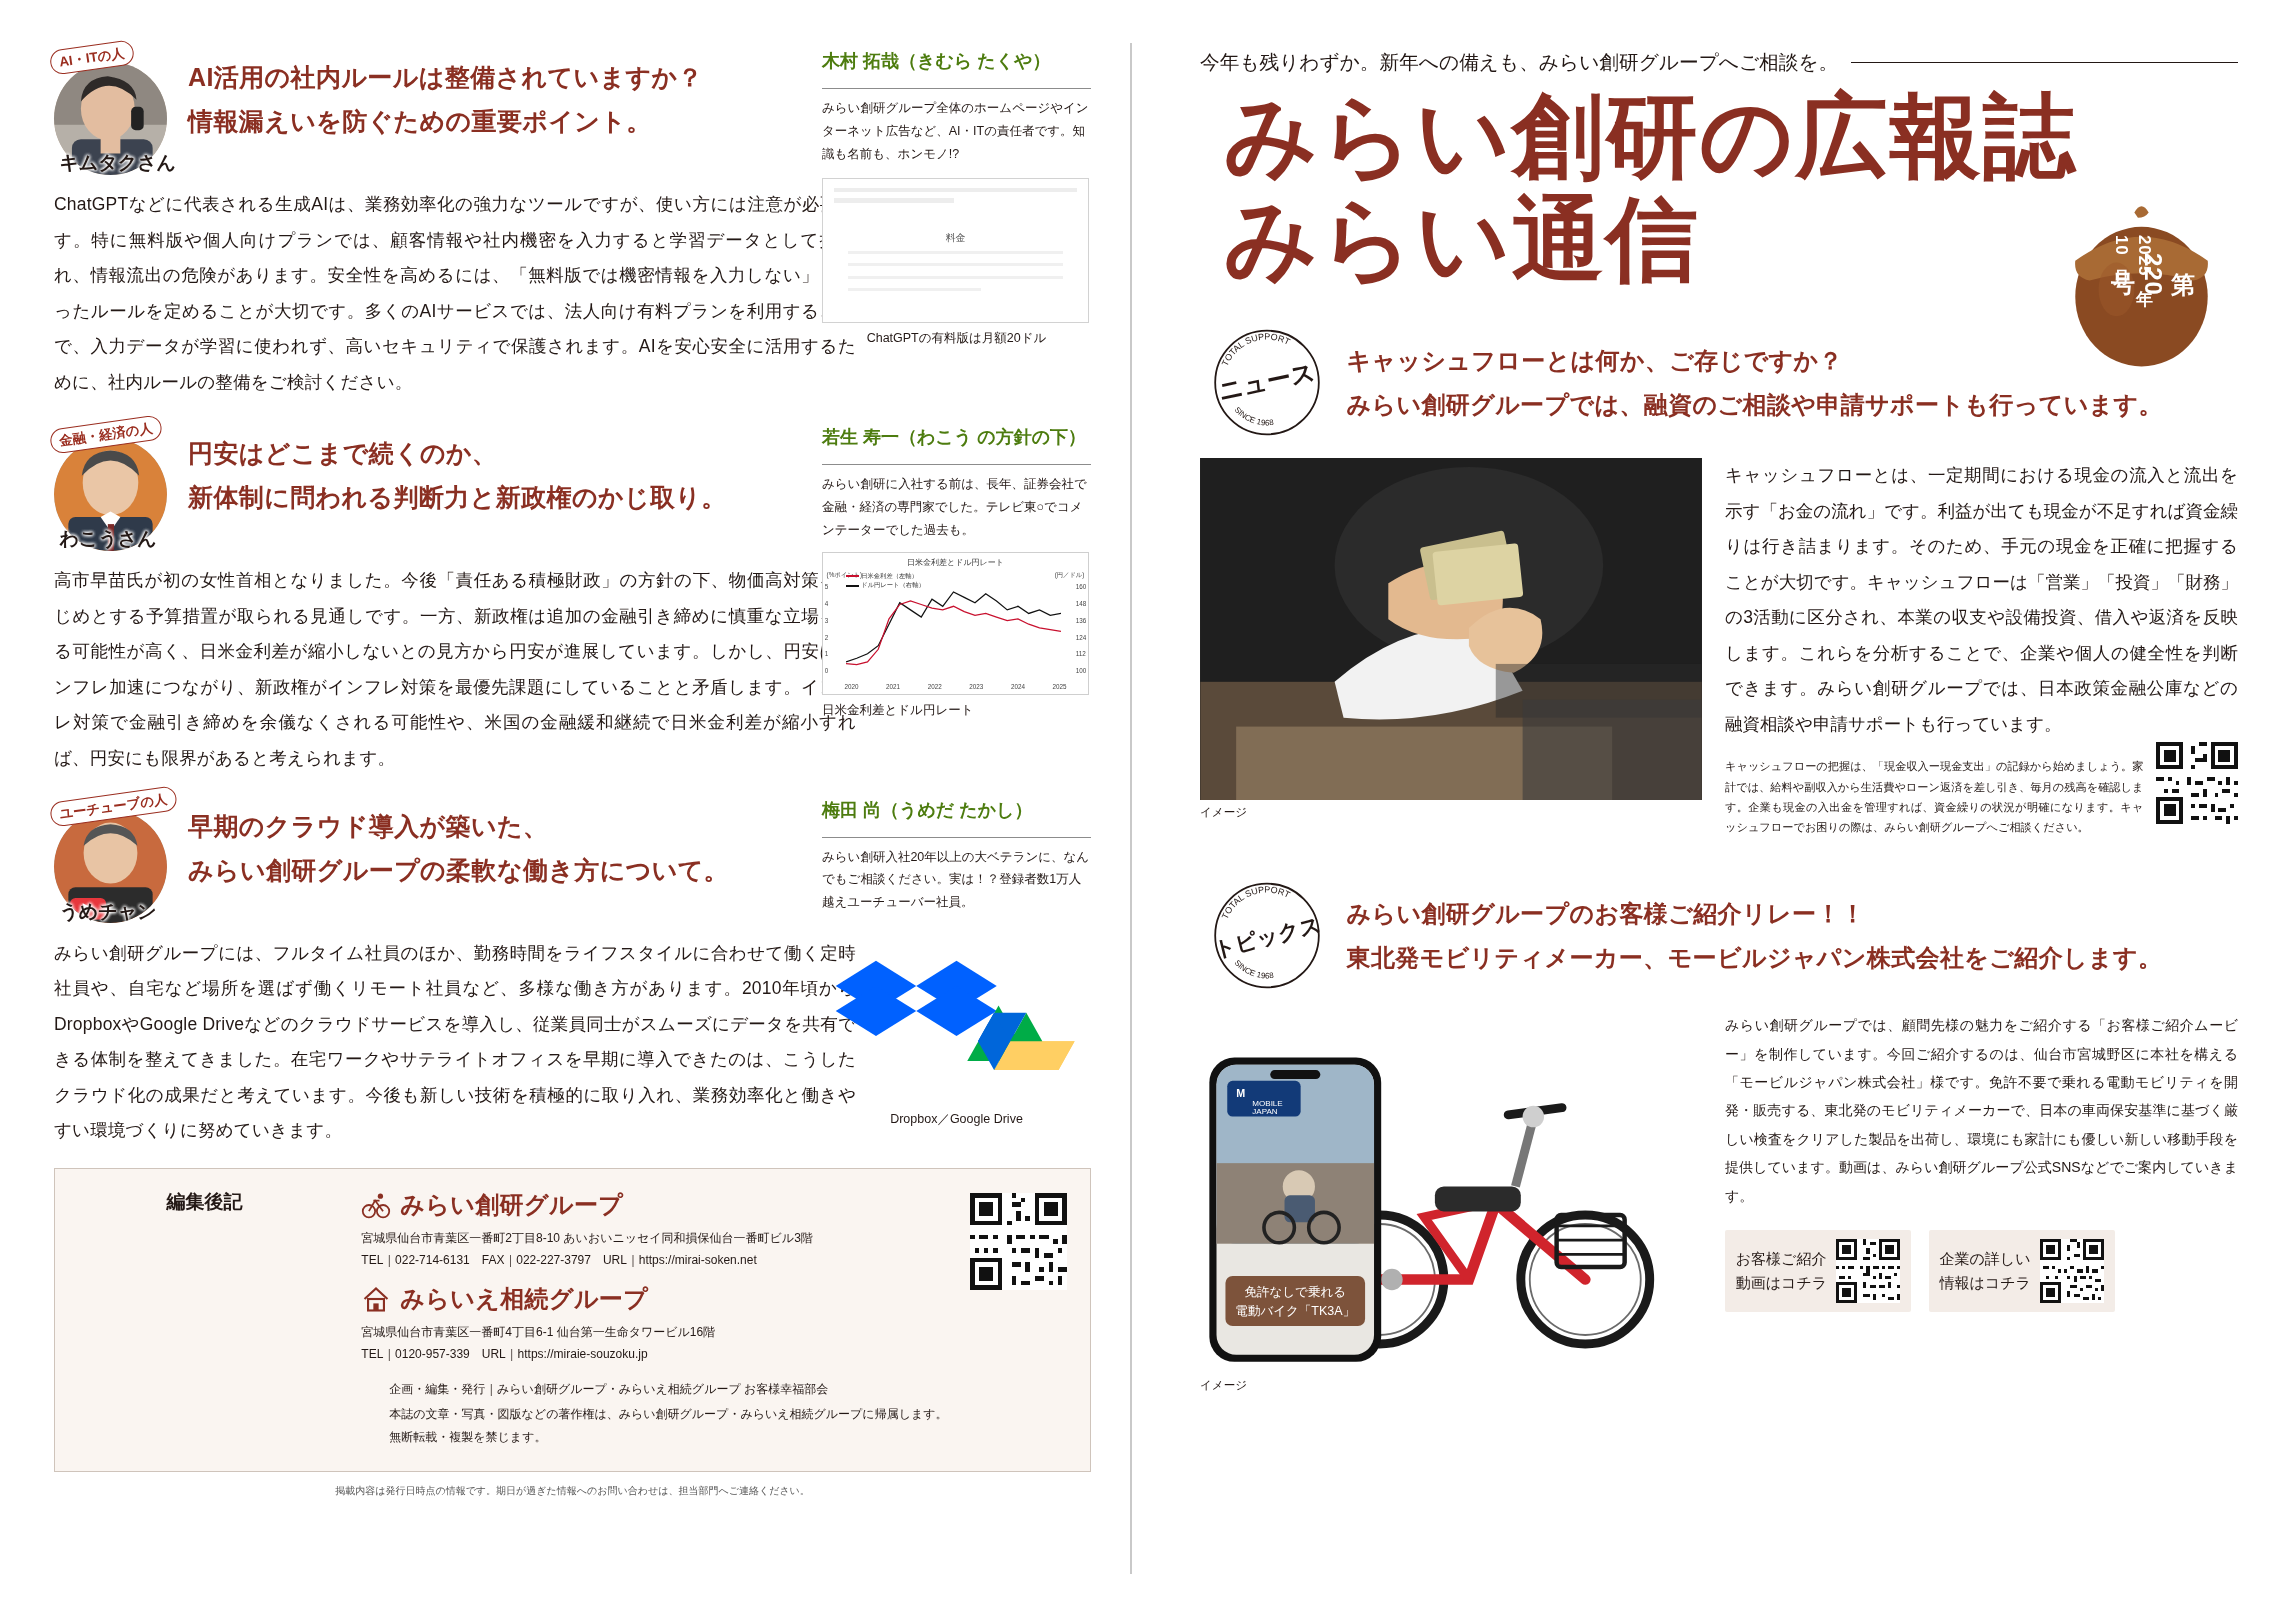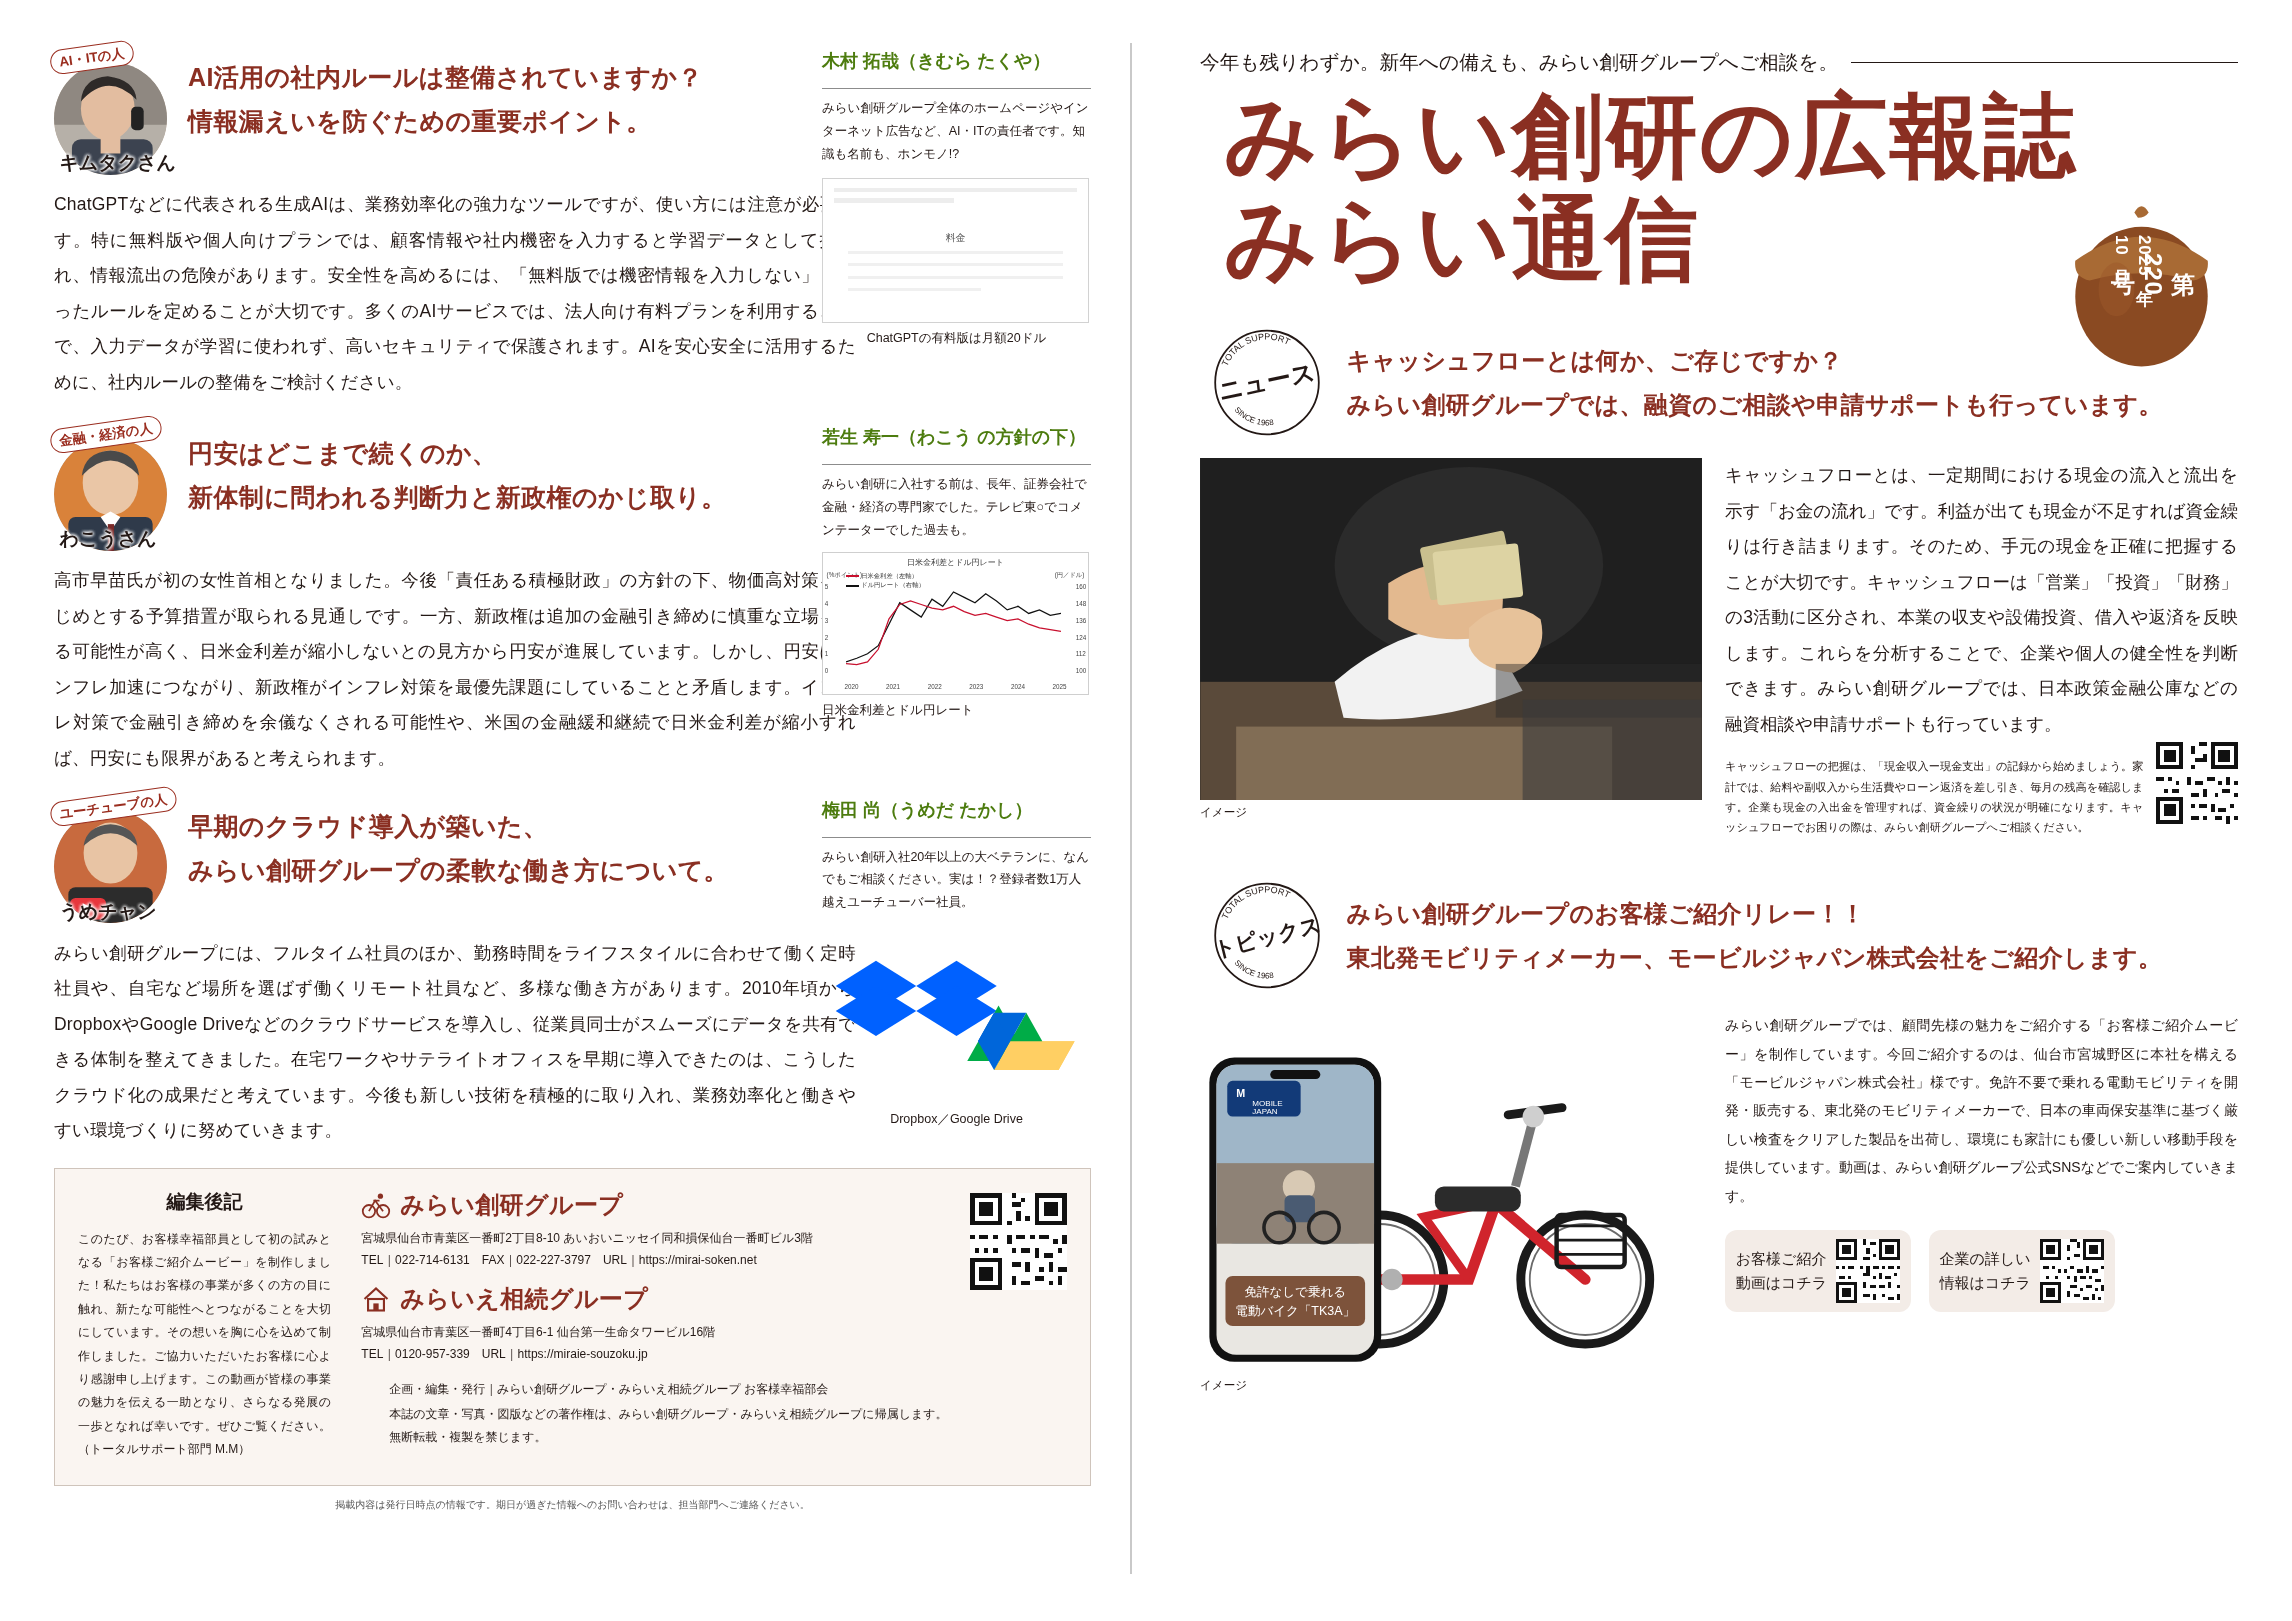--- a/index.html
+++ b/index.html
@@ -135,21 +135,21 @@
   .news-img { width:502px; flex:0 0 502px; }
   .photo-frame { width:100%; height:342px; position:relative; overflow:hidden; background:#2b2b2b; }
   .img-cap { font-size:11.6px; color:#231815; margin-top:5.4px; }
   .fine { font-size:11.2px; line-height:1.8; margin-top:14.3px; text-align:justify; }
   .fine-row { display:flex; align-items:flex-start; }
   .fine-qr { width:82px; height:82px; flex:0 0 82px; margin-left:12.5px; }
 
   .topics-body { display:flex; margin-top:18px; }
   .topics-img { width:502px; flex:0 0 502px; position:relative; }
   .qr-pair { display:flex; margin-top:19.7px; gap:18px; }
-  .qr-card { background:#f3ece7; border-radius:12px; display:flex; align-items:center; padding:9px 10.7px; }
+  .qr-card { background:#f3ece7; border-radius:2px; display:flex; align-items:center; padding:9px 10.7px; }
   .qr-card .lbl { font-size:15px; line-height:1.55; color:#231815; margin-right:9px; white-space:nowrap; }
   .qr-card .qr { width:64px; height:64px; flex:0 0 64px; }
 </style>
 </head>
 <body>
 
 <div class="page">
 
   <div class="col-left">
 
@@ -345,21 +345,20 @@
             <div class="l2">みらい創研グループの柔軟な働き方について。</div>
           </div>
         </div>
         <div class="body-text">みらい創研グループには、フルタイム社員のほか、勤務時間をライフスタイルに合わせて働く定時社員や、自宅など場所を選ばず働くリモート社員など、多様な働き方があります。2010年頃からDropboxやGoogle Driveなどのクラウドサービスを導入し、従業員同士がスムーズにデータを共有できる体制を整えてきました。在宅ワークやサテライトオフィスを早期に導入できたのは、こうしたクラウド化の成果だと考えています。今後も新しい技術を積極的に取り入れ、業務効率化と働きやすい環境づくりに努めていきます。</div>
       </div>
     </div>
 
     <div class="edit-box">
       <div class="edit-col1">
         <div class="edit-title">編集後記</div>
-        <div class="edit-text">このたび、お客様幸福部員として初の試みとなる「お客様ご紹介ムービー」を制作しました！私たちはお客様の事業が多くの方の目に触れ、新たな可能性へとつながることを大切にしています。その想いを胸に心を込めて制作しました。ご協力いただいたお客様に心より感謝申し上げます。この動画が皆様の事業の魅力を伝える一助となり、さらなる発展の一歩となれば幸いです。ぜひご覧ください。（トータルサポート部門 M.M）</div>
       </div>
       <div class="edit-col2">
         <div class="org">
           <svg class="org-mark" viewBox="0 0 34 34">
             <circle cx="9" cy="24" r="7" fill="none" stroke="#8a2f22" stroke-width="2"></circle>
             <circle cx="25" cy="24" r="7" fill="none" stroke="#8a2f22" stroke-width="2"></circle>
             <path d="M9 24 L16 12 L25 24 M14 12 L21 12" stroke="#8a2f22" stroke-width="2" fill="none"></path>
             <circle cx="22" cy="7" r="3" fill="#8a2f22"></circle>
           </svg>
           <div class="org-name">みらい創研グループ</div>

